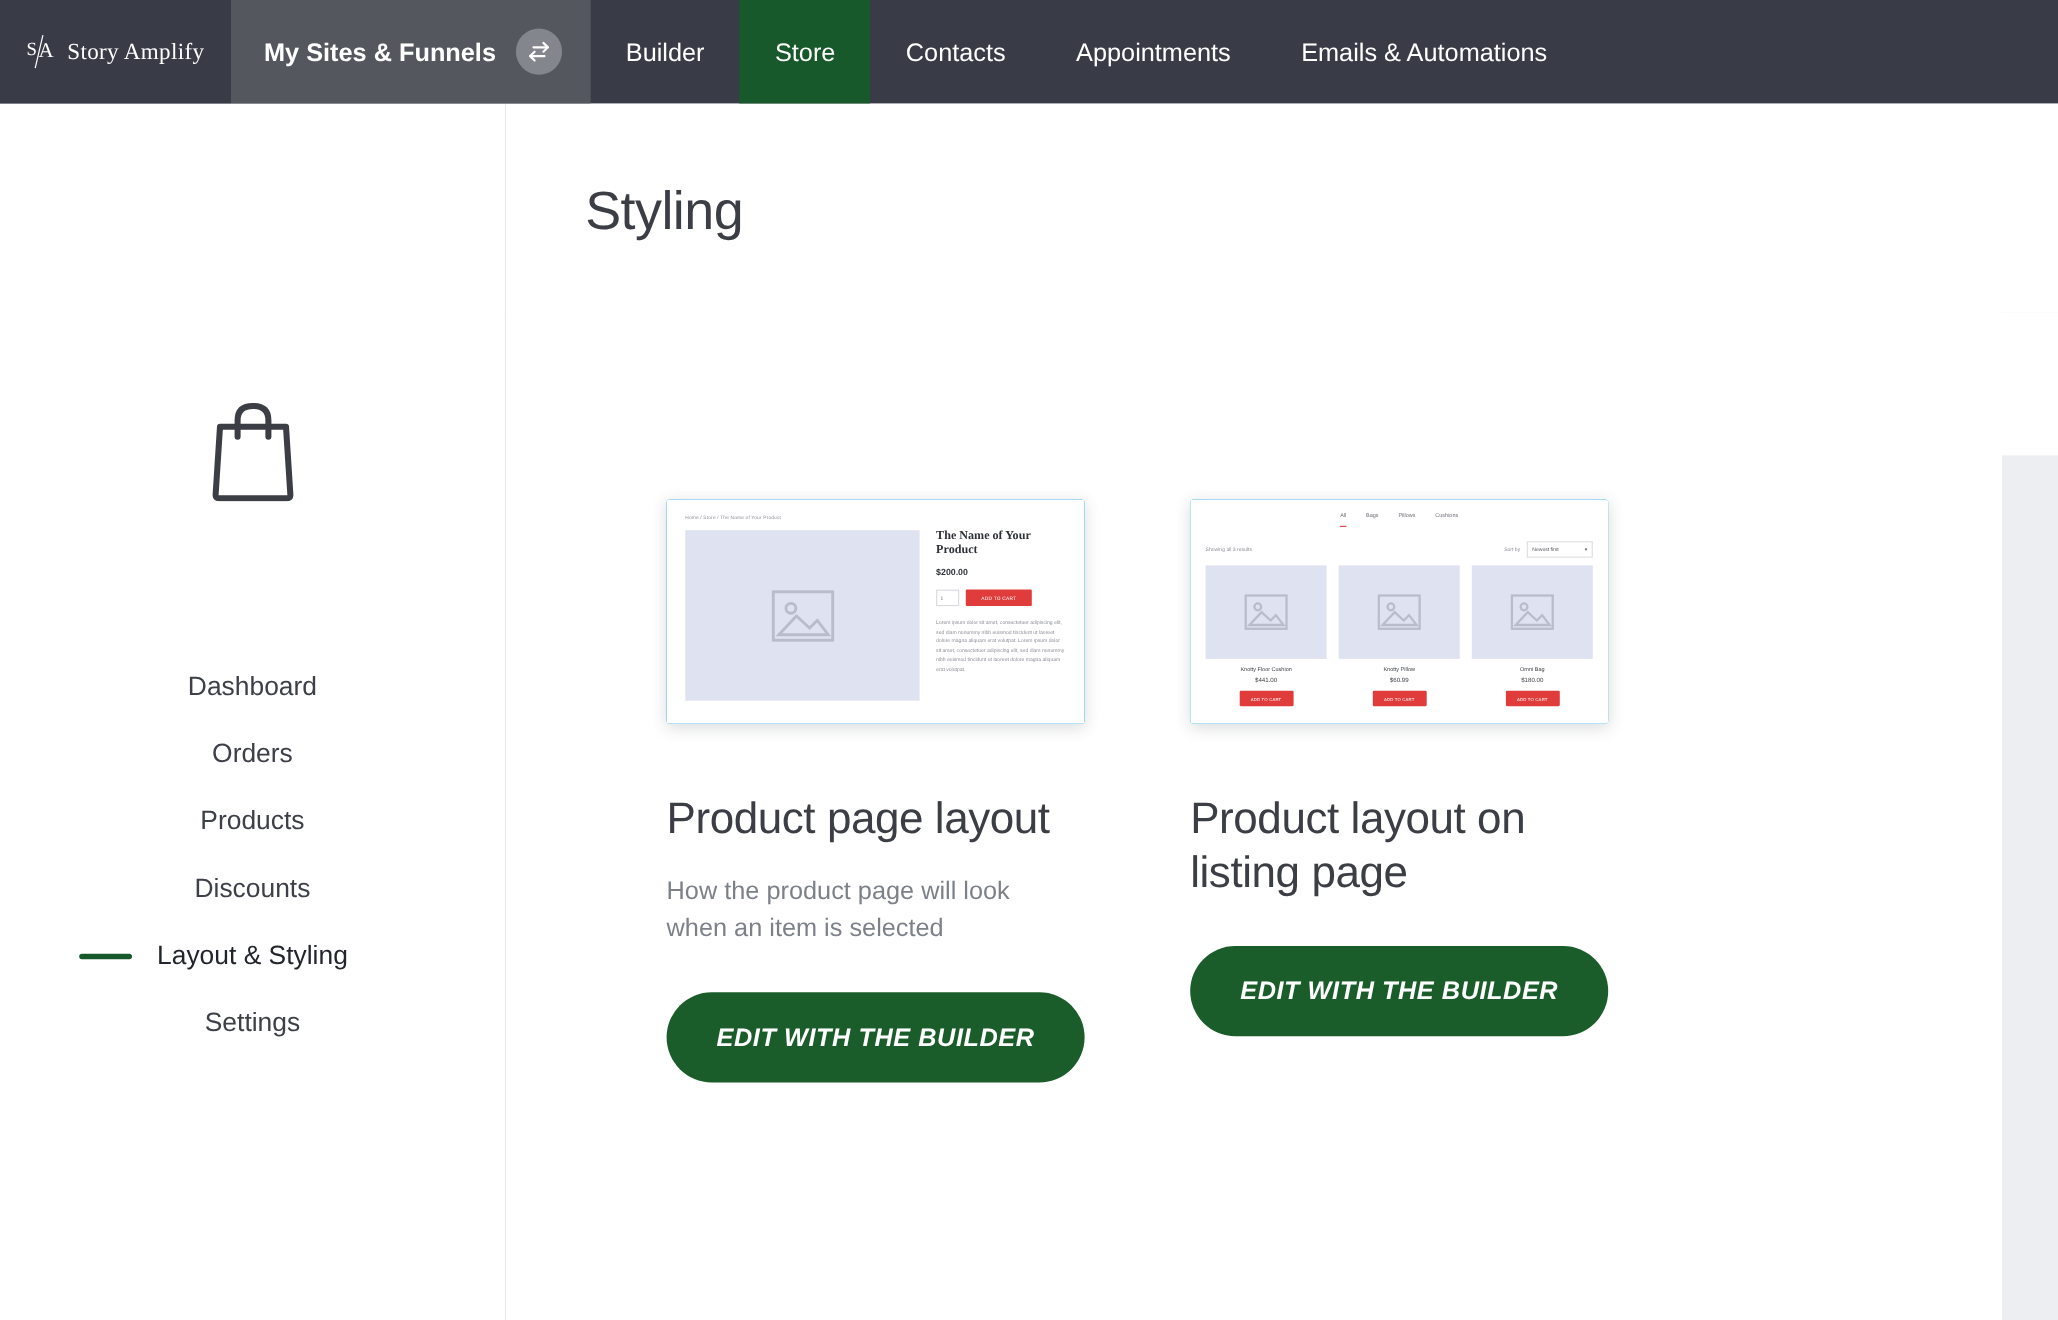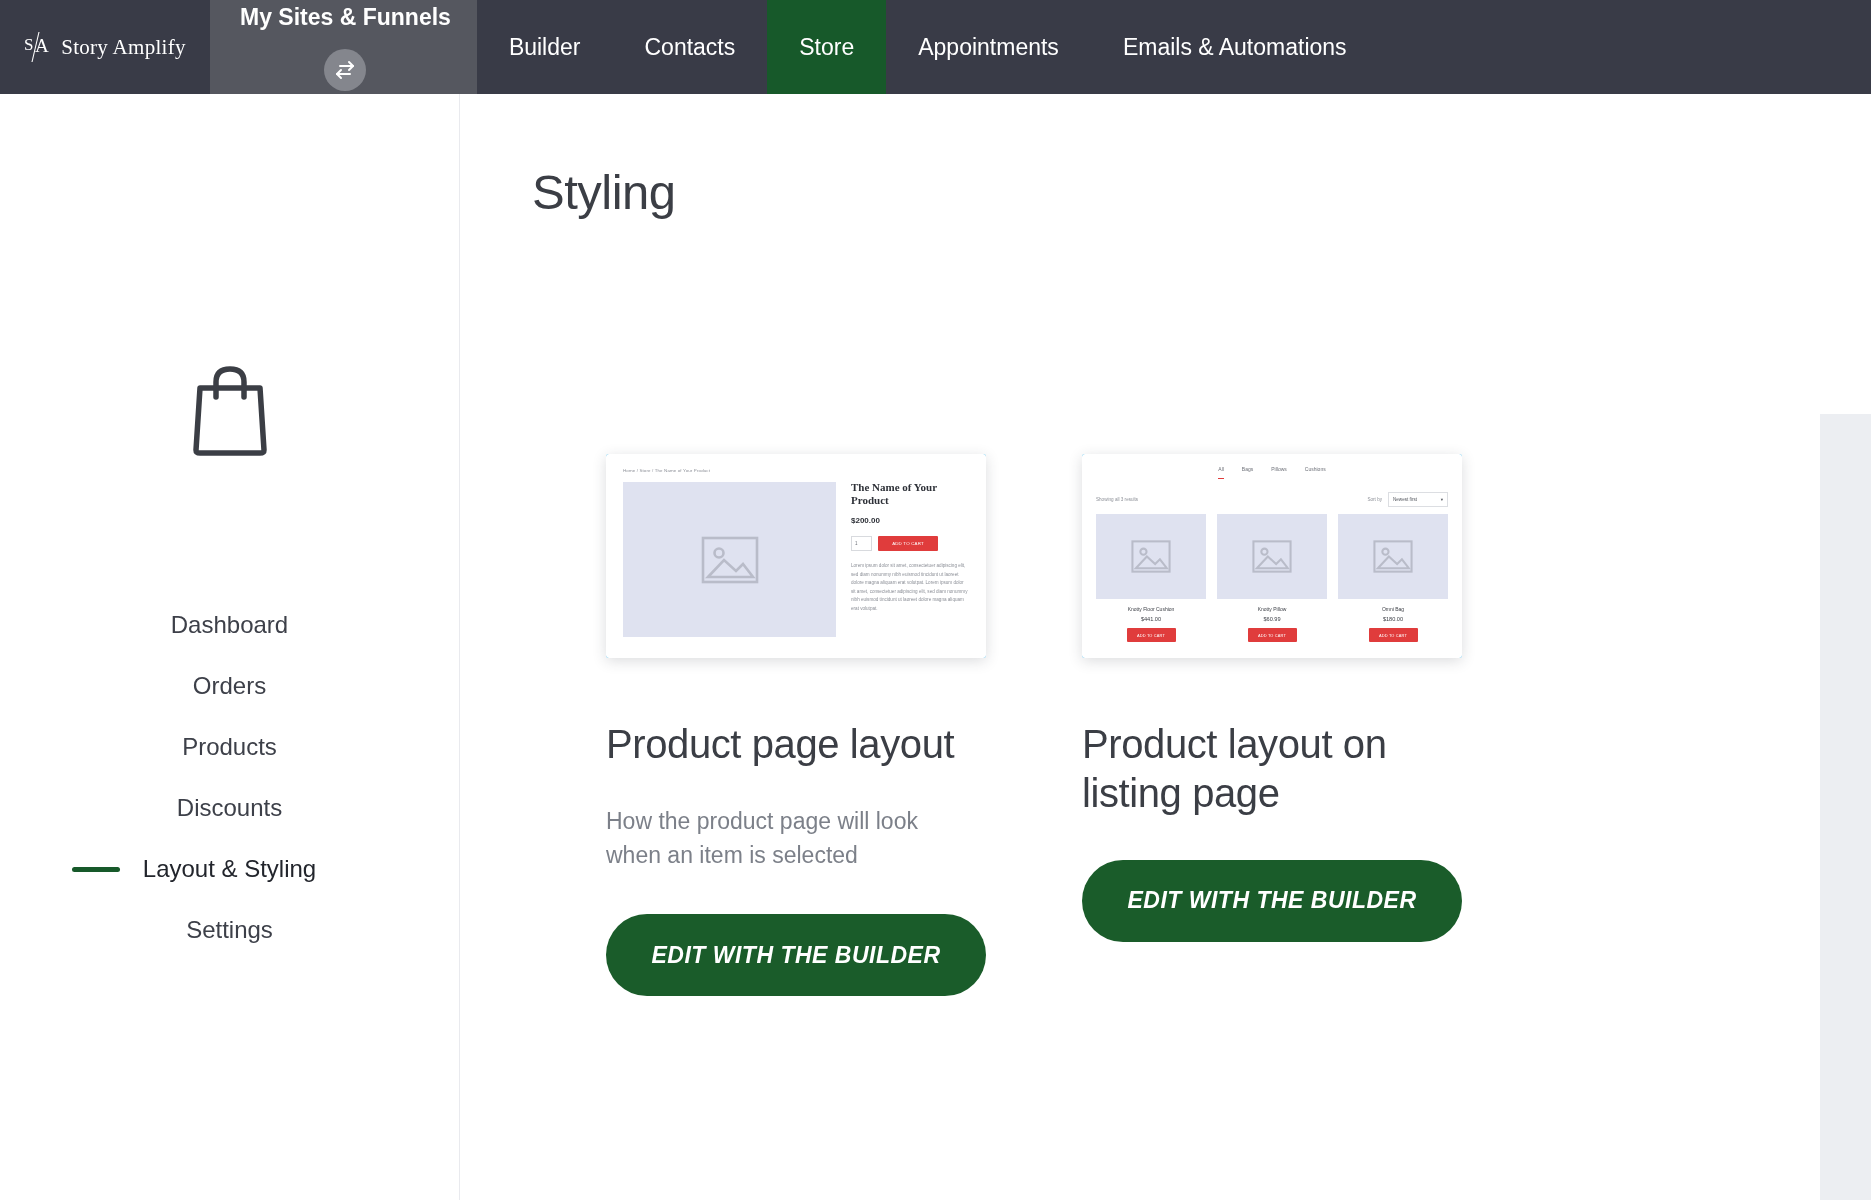--- a/index.html
+++ b/index.html
@@ -47,21 +47,20 @@
   .navtab {
     display: flex;
     align-items: center;
     justify-content: center;
     gap: 18px;
     padding: 0 32px;
     color: #ffffff;
     font-size: 23px;
     white-space: nowrap;
     height: 94px;
-    flex-direction: column;
   }
   .navtab.sites {
     background: #55575f;
     font-weight: bold;
     padding: 0 26px 0 30px;
   }
   .navtab.store { background: #17592a; }
   .swap-circle {
     width: 42px; height: 42px;
     border-radius: 50%;
@@ -188,21 +187,21 @@
   }
 
   .card-title {
     margin-top: 62px;
     font-size: 40px;
     line-height: 1.22;
     color: #3b3e45;
     letter-spacing: -0.4px;
   }
   .card-desc {
-    margin-top: 36px;
+    margin-top: 24px;
     font-size: 23px;
     line-height: 1.47;
     color: #7c8089;
     max-width: 320px;
   }
   .edit-btn {
     margin-top: 42px;
     width: 380px;
     height: 82px;
     border-radius: 41px;
@@ -312,25 +311,25 @@
         <line x1="20" y1="8" x2="7" y2="8"></line>
         <polyline points="8 12 4 16 8 20"></polyline>
         <line x1="4" y1="16" x2="17" y2="16"></line>
       </svg>
     </span>
   </div>
 
   <div class="navtab">
     <span>Builder</span>
   </div>
+  <div class="navtab store">
+    <span>Store</span>
+  </div>
   <div class="navtab">
     <span>Contacts</span>
-  </div>
-  <div class="navtab store">
-    <span>Store</span>
   </div>
   <div class="navtab">
     <span>Appointments</span>
   </div>
   <div class="navtab">
     <span>Emails &amp; Automations</span>
   </div>
 </div>
 
 <div class="sidebar">

